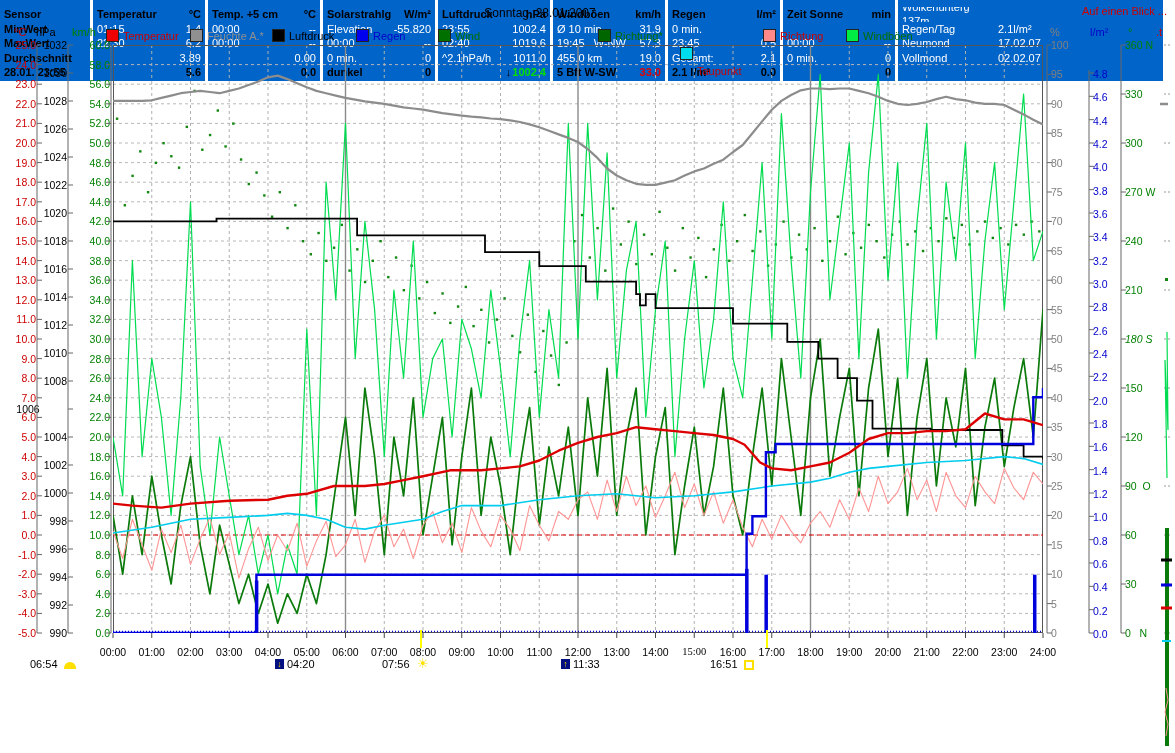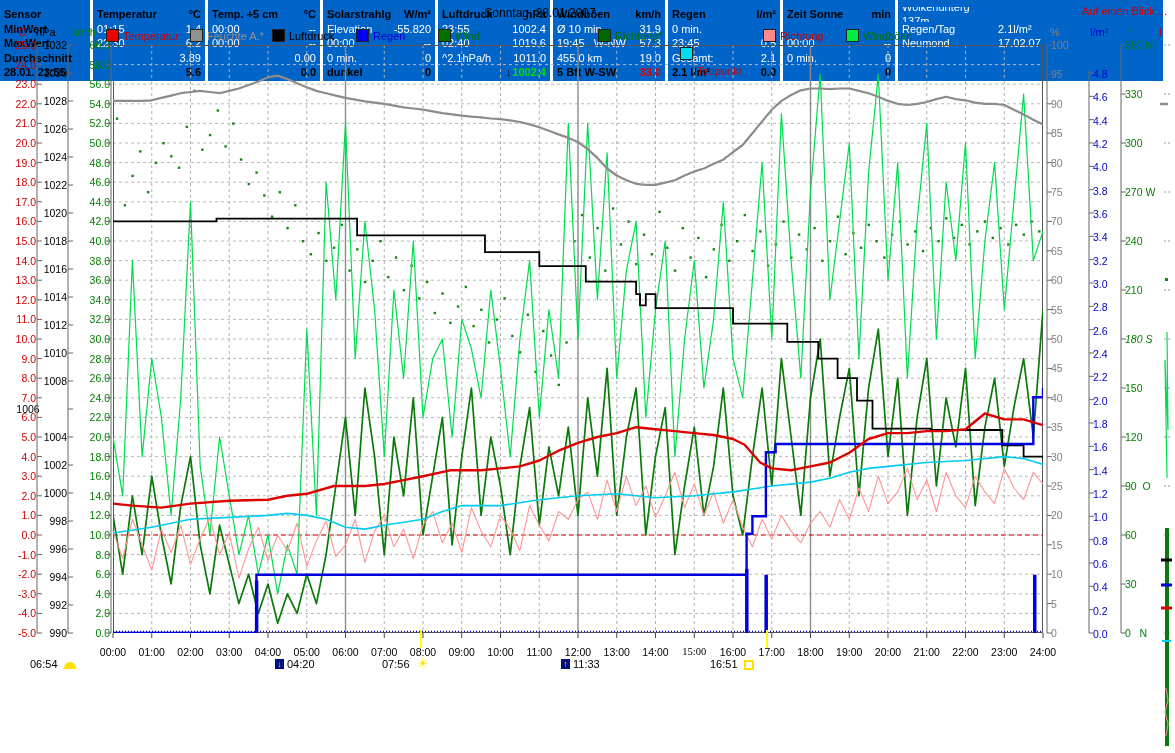--- a/index.html
+++ b/index.html
@@ -716,15 +716,16 @@
         <div class="trow"><span class="hdr">Zeit Sonne</span><span><span class="hdr">min</span></span></div>
         <div class="trow"><span class="wht"></span><span><span class="wht"></span></span></div>
         <div class="trow"><span class="wht">00:00</span><span><span class="wht">--</span></span></div>
         <div class="trow"><span class="wht">0 min.</span><span><span class="wht">0</span></span></div>
         <div class="trow"><span class="wht"></span><span><span class="blk">0</span></span></div>
       </div>
       <div class="tcol">
         <div class="trow" style="justify-content: center; flex-direction: column;"><span class="wht ilab">Wolkenunterg</span><span class="wht">137m</span></div>
         <div class="trow" style="justify-content: flex-start;"><span class="wht ilab">Regen/Tag</span><span class="wht">2.1l/m²</span></div>
         <div class="trow" style="justify-content: flex-start;"><span class="wht ilab">Neumond</span><span class="wht">17.02.07</span></div>
+        <div class="trow" style="justify-content: flex-start;"><span class="wht ilab">Vollmond</span><span class="wht">02.02.07</span></div>
       </div>
     </div>
 </div>
 
 </body></html>

